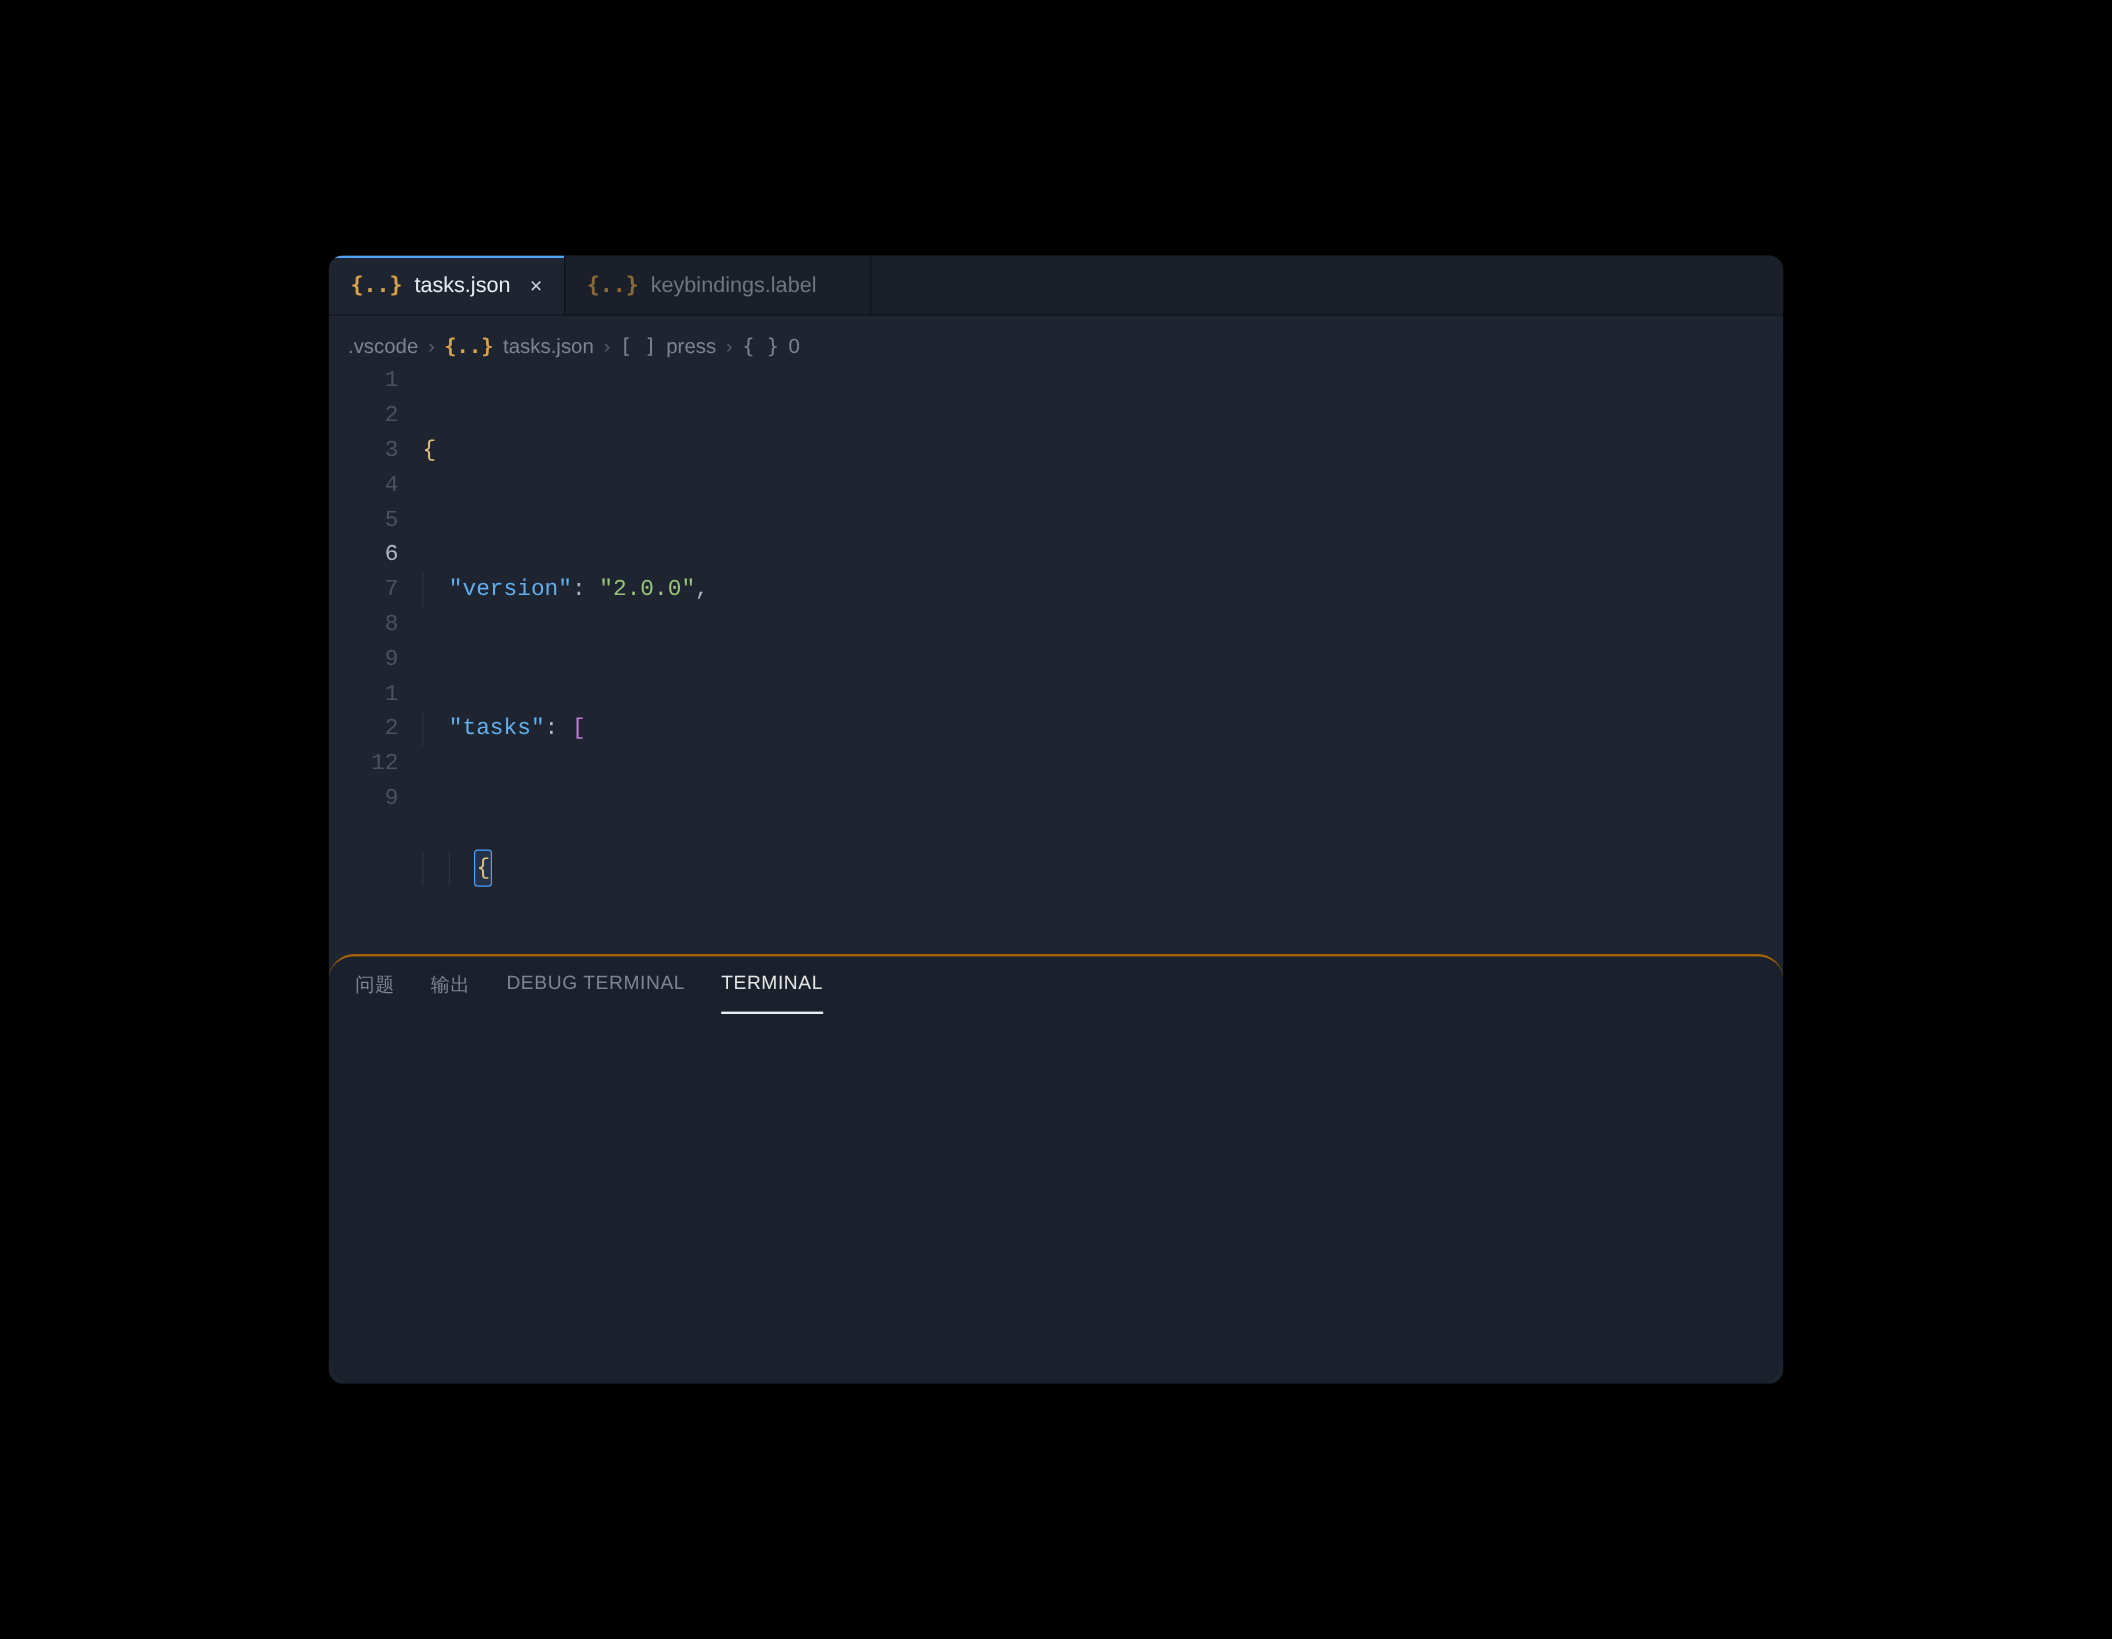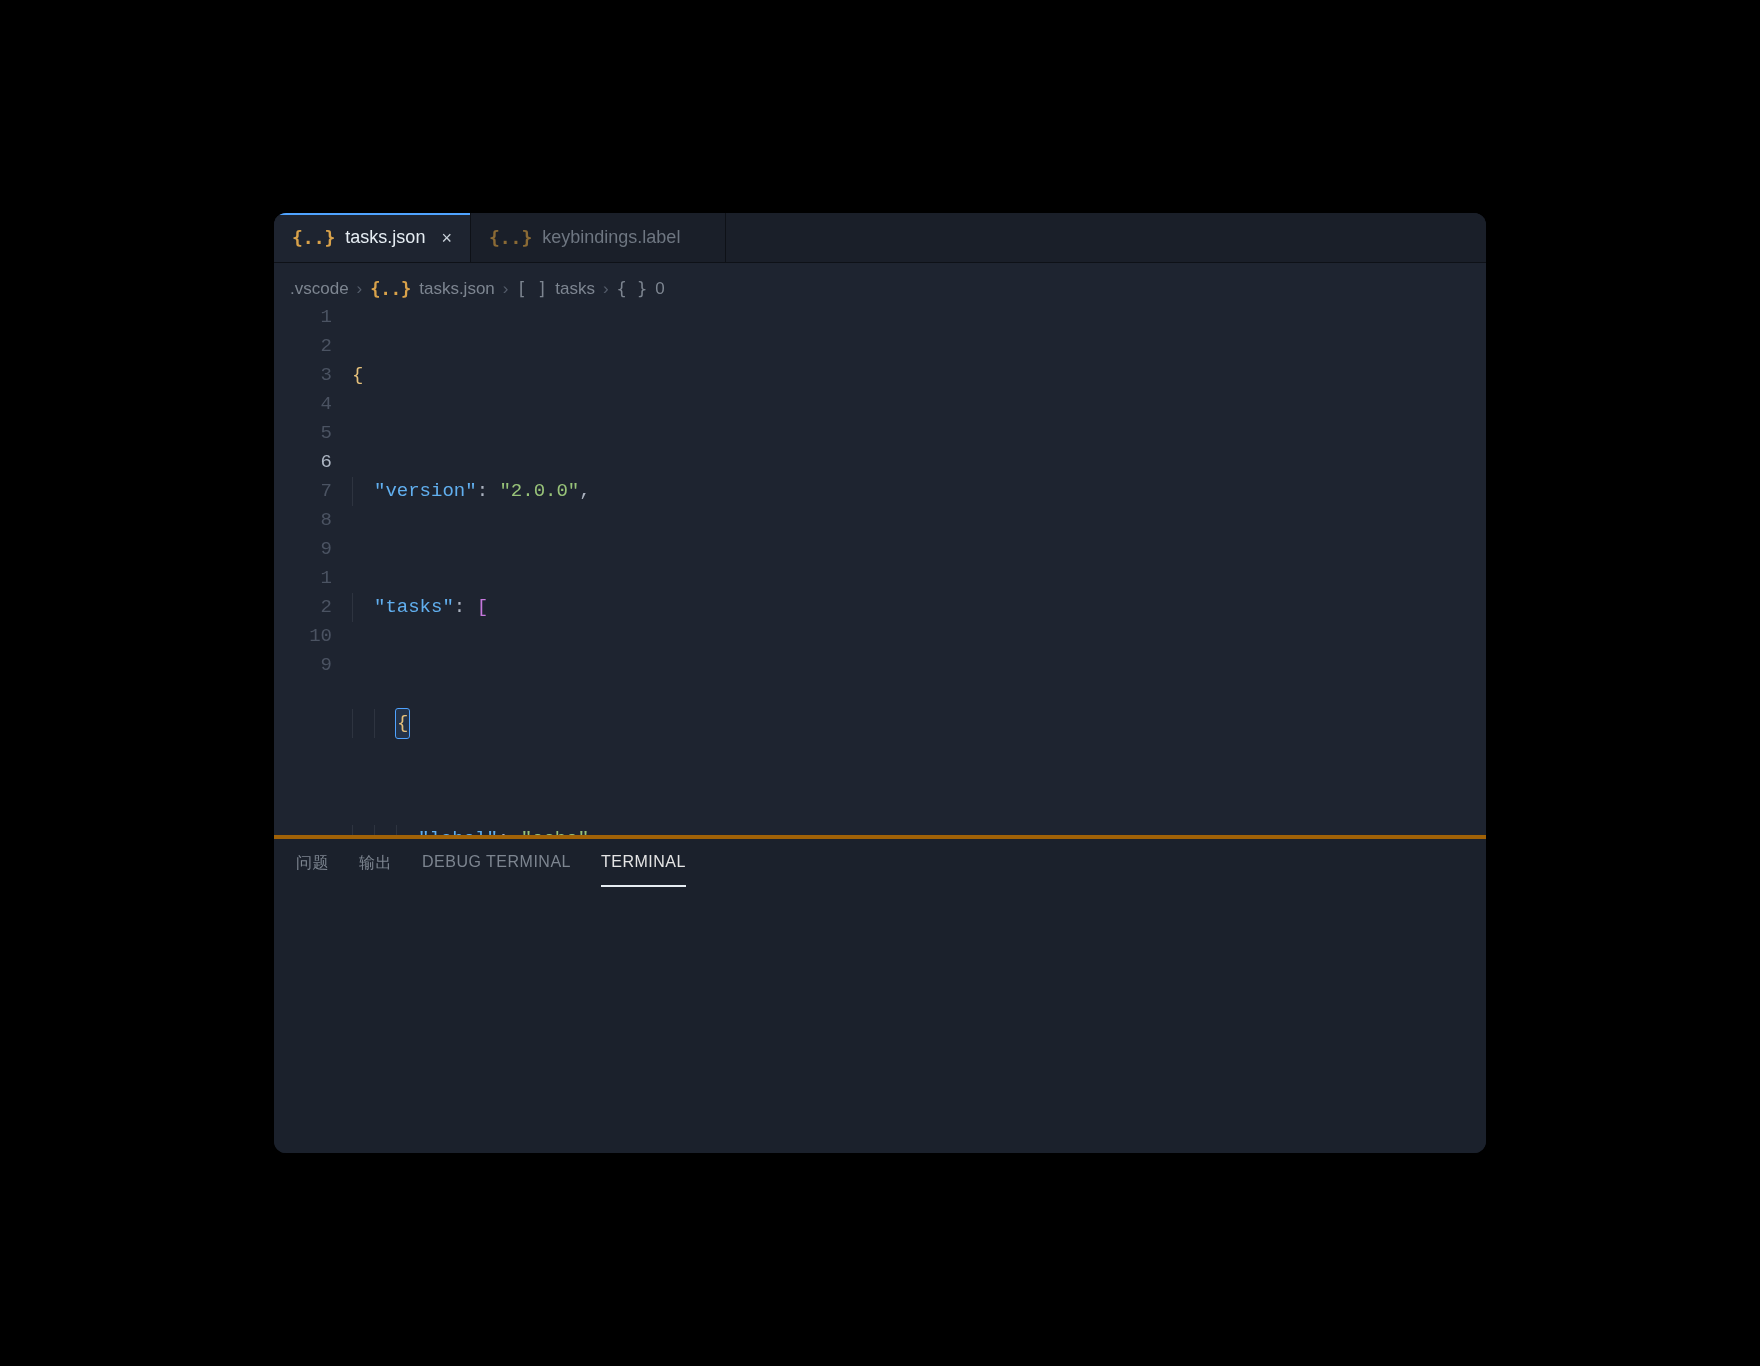--- a/index.html
+++ b/index.html
@@ -131,25 +131,26 @@
   .tok-punct  { color: #abb2bf; }
   .bracket-hl {
     outline: 1px solid #4fa3ff;
     background: rgba(79,163,255,0.12);
     padding: 0 1px;
     border-radius: 2px;
   }
 
   
   .panel {
-    height: 318px;
+    height: 358px;
     background: #1b212c;
-    border-top: 4px solid #a16207;
+    border-top: 2px solid #a16207;
     display: flex;
     flex-direction: column;
+    border-radius: 21px;
   }
   .panel-tabs {
     display: flex;
     gap: 30px;
     padding: 14px 22px 0 22px;
     font-size: 16px;
     color: #7d8590;
     border-bottom: 1px solid transparent;
   }
   .panel-tab {
@@ -198,40 +199,40 @@
     </div>
   </div>
 
   <div class="breadcrumb">
     <span>.vscode</span>
     <span class="sep">›</span>
     <span class="json-icon">{..}</span>
     <span>tasks.json</span>
     <span class="sep">›</span>
     <span class="bracket">[ ]</span>
-    <span>tasks</span>
+    <span>press</span>
     <span class="sep">›</span>
     <span class="bracket">{ }</span>
     <span>0</span>
   </div>
 
   <div class="editor">
     <div class="gutter">
       <div class="ln">1</div>
       <div class="ln">2</div>
       <div class="ln">3</div>
       <div class="ln">4</div>
       <div class="ln">5</div>
       <div class="ln current">6</div>
       <div class="ln">7</div>
       <div class="ln">8</div>
       <div class="ln">9</div>
       <div class="ln">1</div>
       <div class="ln">2</div>
-      <div class="ln">10</div>
+      <div class="ln">12</div>
       <div class="ln">9</div>
     </div>
     <div class="code">
       <div class="row"><span class="tok-brace">{</span></div>
 
       <div class="row"><span class="indent-guide"></span><span class="tok-key">"version"</span><span class="tok-punct">: </span><span class="tok-string">"2.0.0"</span><span class="tok-punct">,</span></div>
 
       <div class="row"><span class="indent-guide"></span><span class="tok-key">"tasks"</span><span class="tok-punct">: </span><span class="tok-bracket">[</span></div>
 
       <div class="row"><span class="indent-guide"></span><span class="indent-guide"></span><span class="tok-brace bracket-hl">{</span></div>

